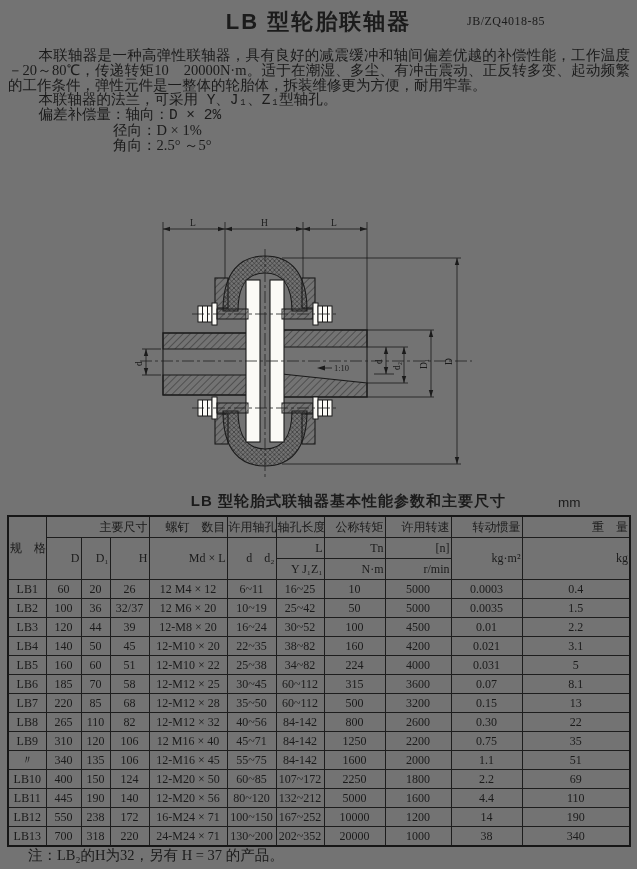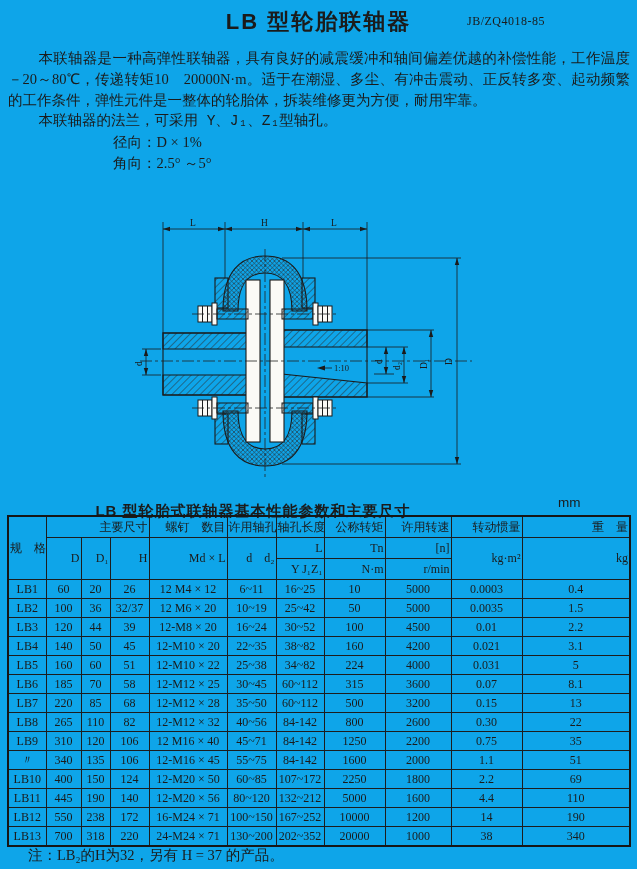--- a/index.html
+++ b/index.html
@@ -1,43 +1,42 @@
 <!DOCTYPE html>
 <html><head>
 <meta charset="utf-8">
 <style>
   html,body{margin:0;padding:0;}
   .page{
     position:relative; width:637px; height:869px;
-    background:#0ea5e9; color:#1b1b1b;
+    background:#737373; color:#1b1b1b;
     font-family:"Liberation Serif", serif;
     overflow:hidden;
   }
   .doc-title{
     position:absolute; top:7px; left:0; width:100%;
     text-align:center; font-size:22px; font-weight:bold; letter-spacing:2px;
     font-family:"Liberation Sans", sans-serif;
   }
   .standard{
     position:absolute; top:14px; left:467px; font-size:12px; letter-spacing:0.5px;
   }
   .body-text{
     position:absolute; top:48px; left:8px; width:622px;
-    font-size:14.5px; line-height:21px;
+    font-size:14.5px; line-height:15px;
   }
   .body-text p{margin:0;}
   .p-indent{text-indent:2.1em; text-align:justify;}
   .p-line{text-indent:2.1em;font-family:Liberation Mono, monospace;}
   .p-sub{margin-left:105px !important;}
   .drawing{position:absolute; top:215px; left:0;}
   .tbl-title{
-    position:absolute; top:492px; left:0; width:506px; text-align:center;
+    position:absolute; top:492px; left:0; width:506px; text-align:right;
     font-size:15px; font-weight:bold; font-family:"Liberation Sans", sans-serif;
     letter-spacing:1px;
-    margin-top:10px;
   }
   .tbl-unit{
     position:absolute; top:495px; left:550px; font-size:13.5px; font-weight:normal;
     font-family:"Liberation Sans", sans-serif;
     margin-left:8px;
   }
   table.spec{
     position:absolute; top:515px; left:7px; width:623px;
     border-collapse:collapse; table-layout:fixed;
     font-size:11.5px; text-align:center;
@@ -58,20 +57,21 @@
 <body>
 
 <div class="page">
 
   <div class="doc-title">LB 型轮胎联轴器</div>
   <div class="standard">JB/ZQ4018-85</div>
 
   <div class="body-text">
     <p class="p-indent">本联轴器是一种高弹性联轴器，具有良好的减震缓冲和轴间偏差优越的补偿性能，工作温度－20～80℃，传递转矩10　20000N·m。适于在潮湿、多尘、有冲击震动、正反转多变、起动频繁的工作条件，弹性元件是一整体的轮胎体，拆装维修更为方便，耐用牢靠。</p>
     <p class="p-line">本联轴器的法兰，可采用 Y、J₁、Z₁型轴孔。</p>
+    <p class="p-line">偏差补偿量：轴向：D × 2%</p>
     <p class="p-sub">径向：D × 1%</p>
     <p class="p-sub">角向：2.5° ～5°</p>
   </div>
 
   <svg class="drawing" width="637" height="280" viewBox="0 215 637 280">
     <defs>
       <pattern id="hatch" patternUnits="userSpaceOnUse" width="5" height="5" patternTransform="rotate(45)">
         <line x1="0" y1="0" x2="0" y2="5" stroke="#2b2b2b" stroke-width="1"></line>
       </pattern>
       <pattern id="xhatch" patternUnits="userSpaceOnUse" width="4.5" height="4.5">

